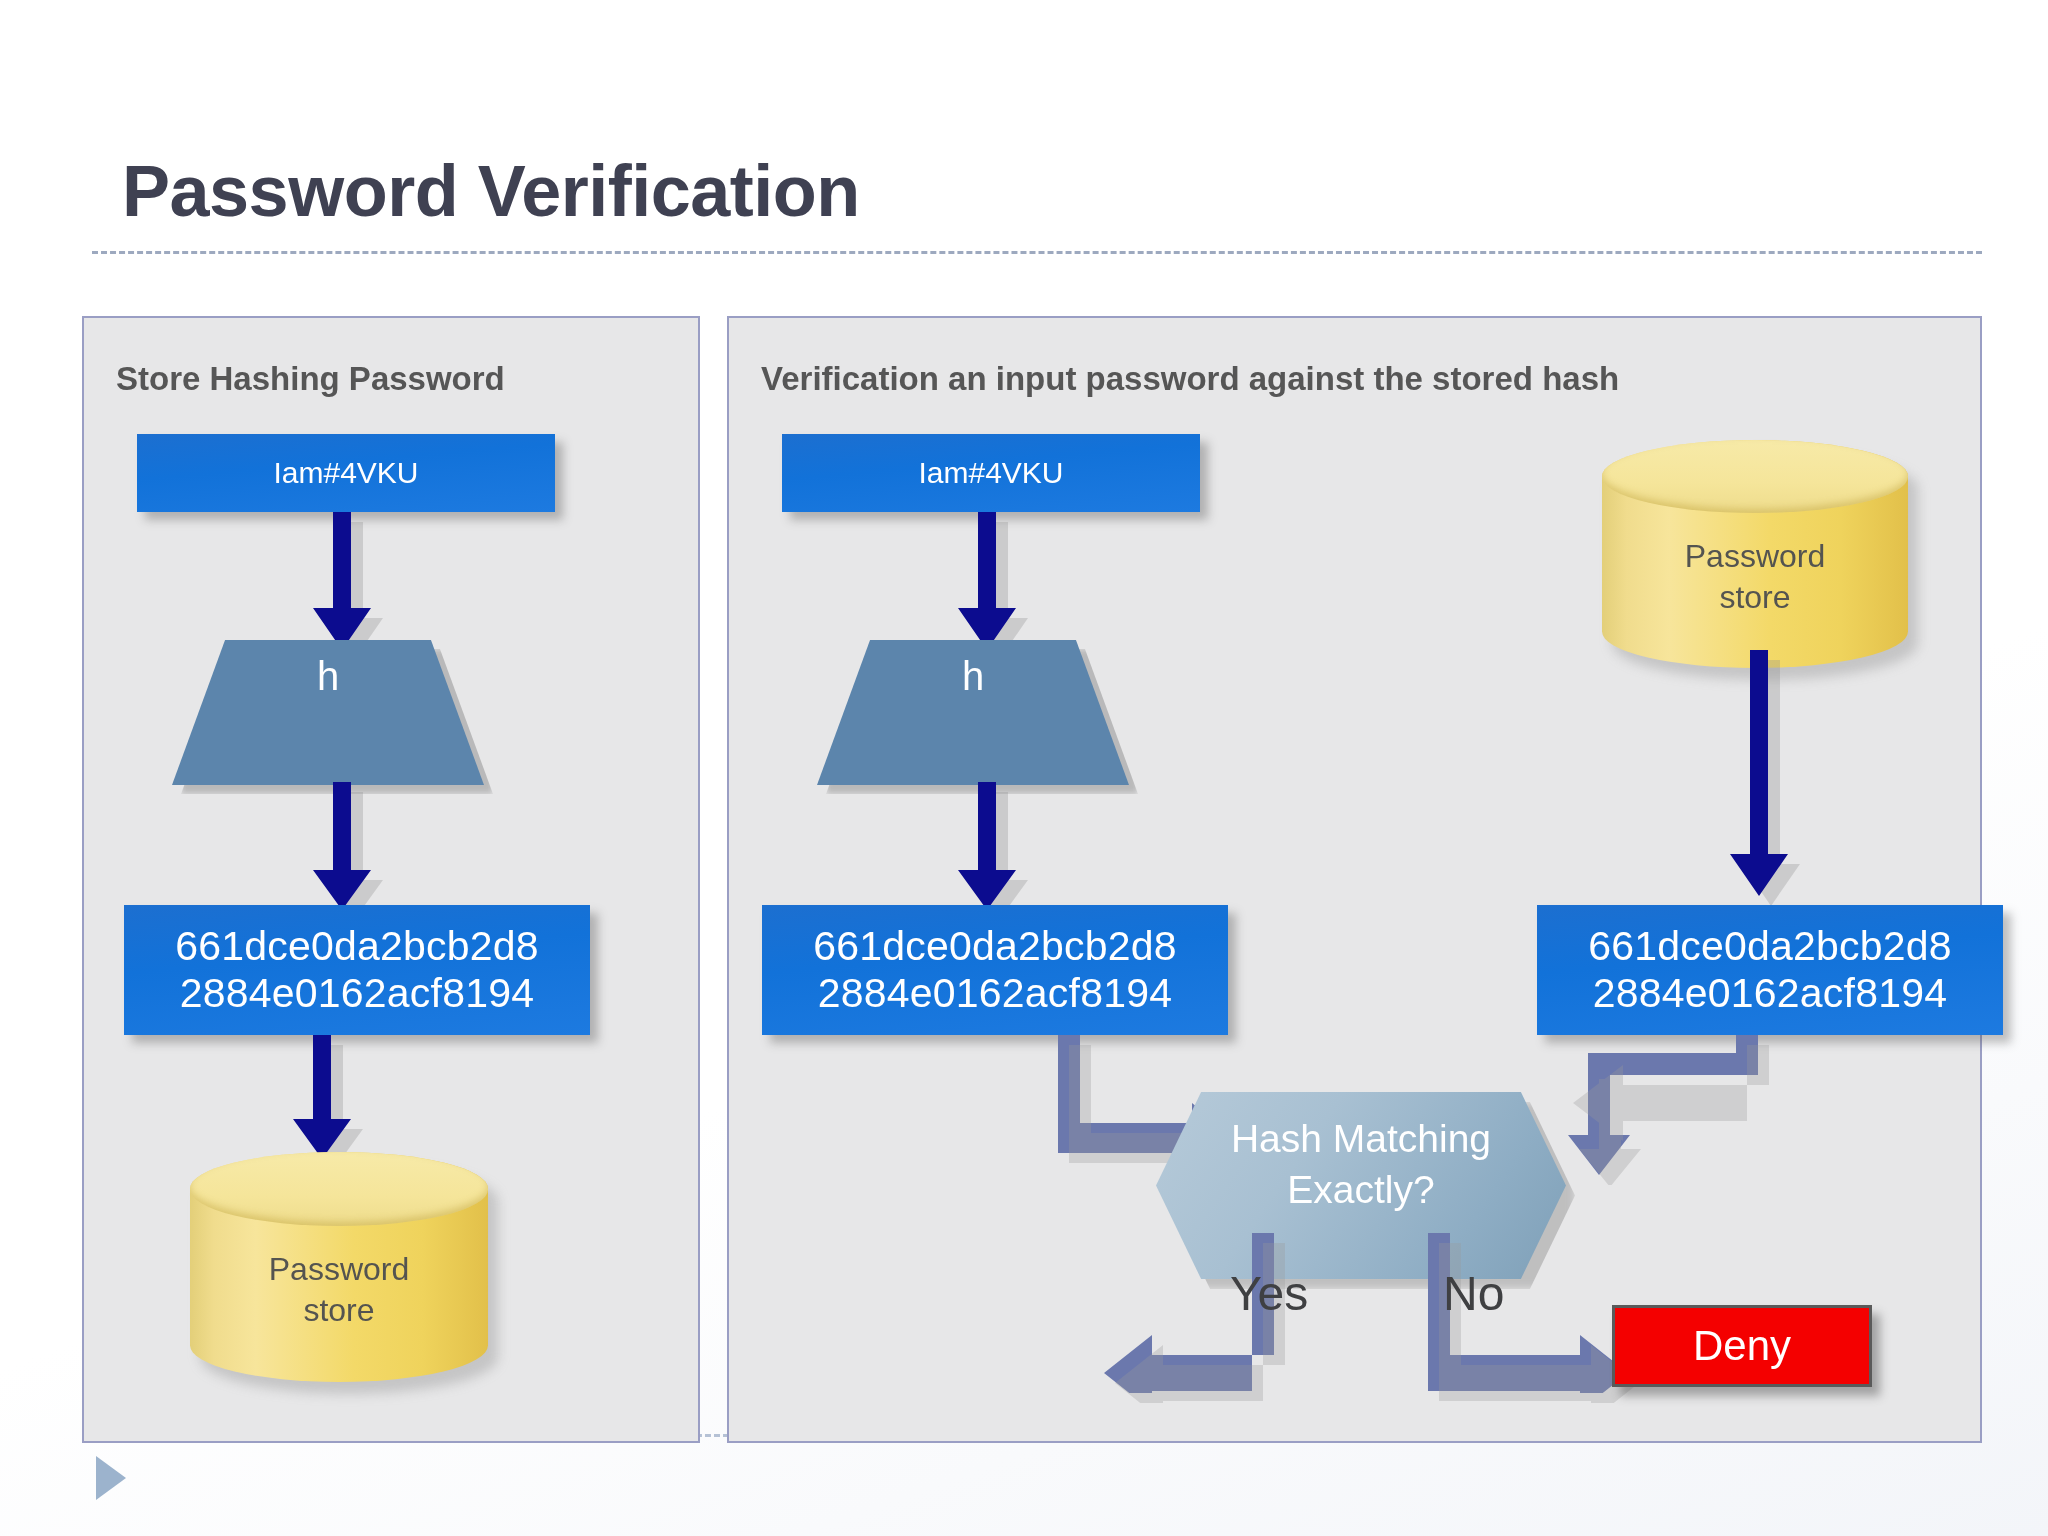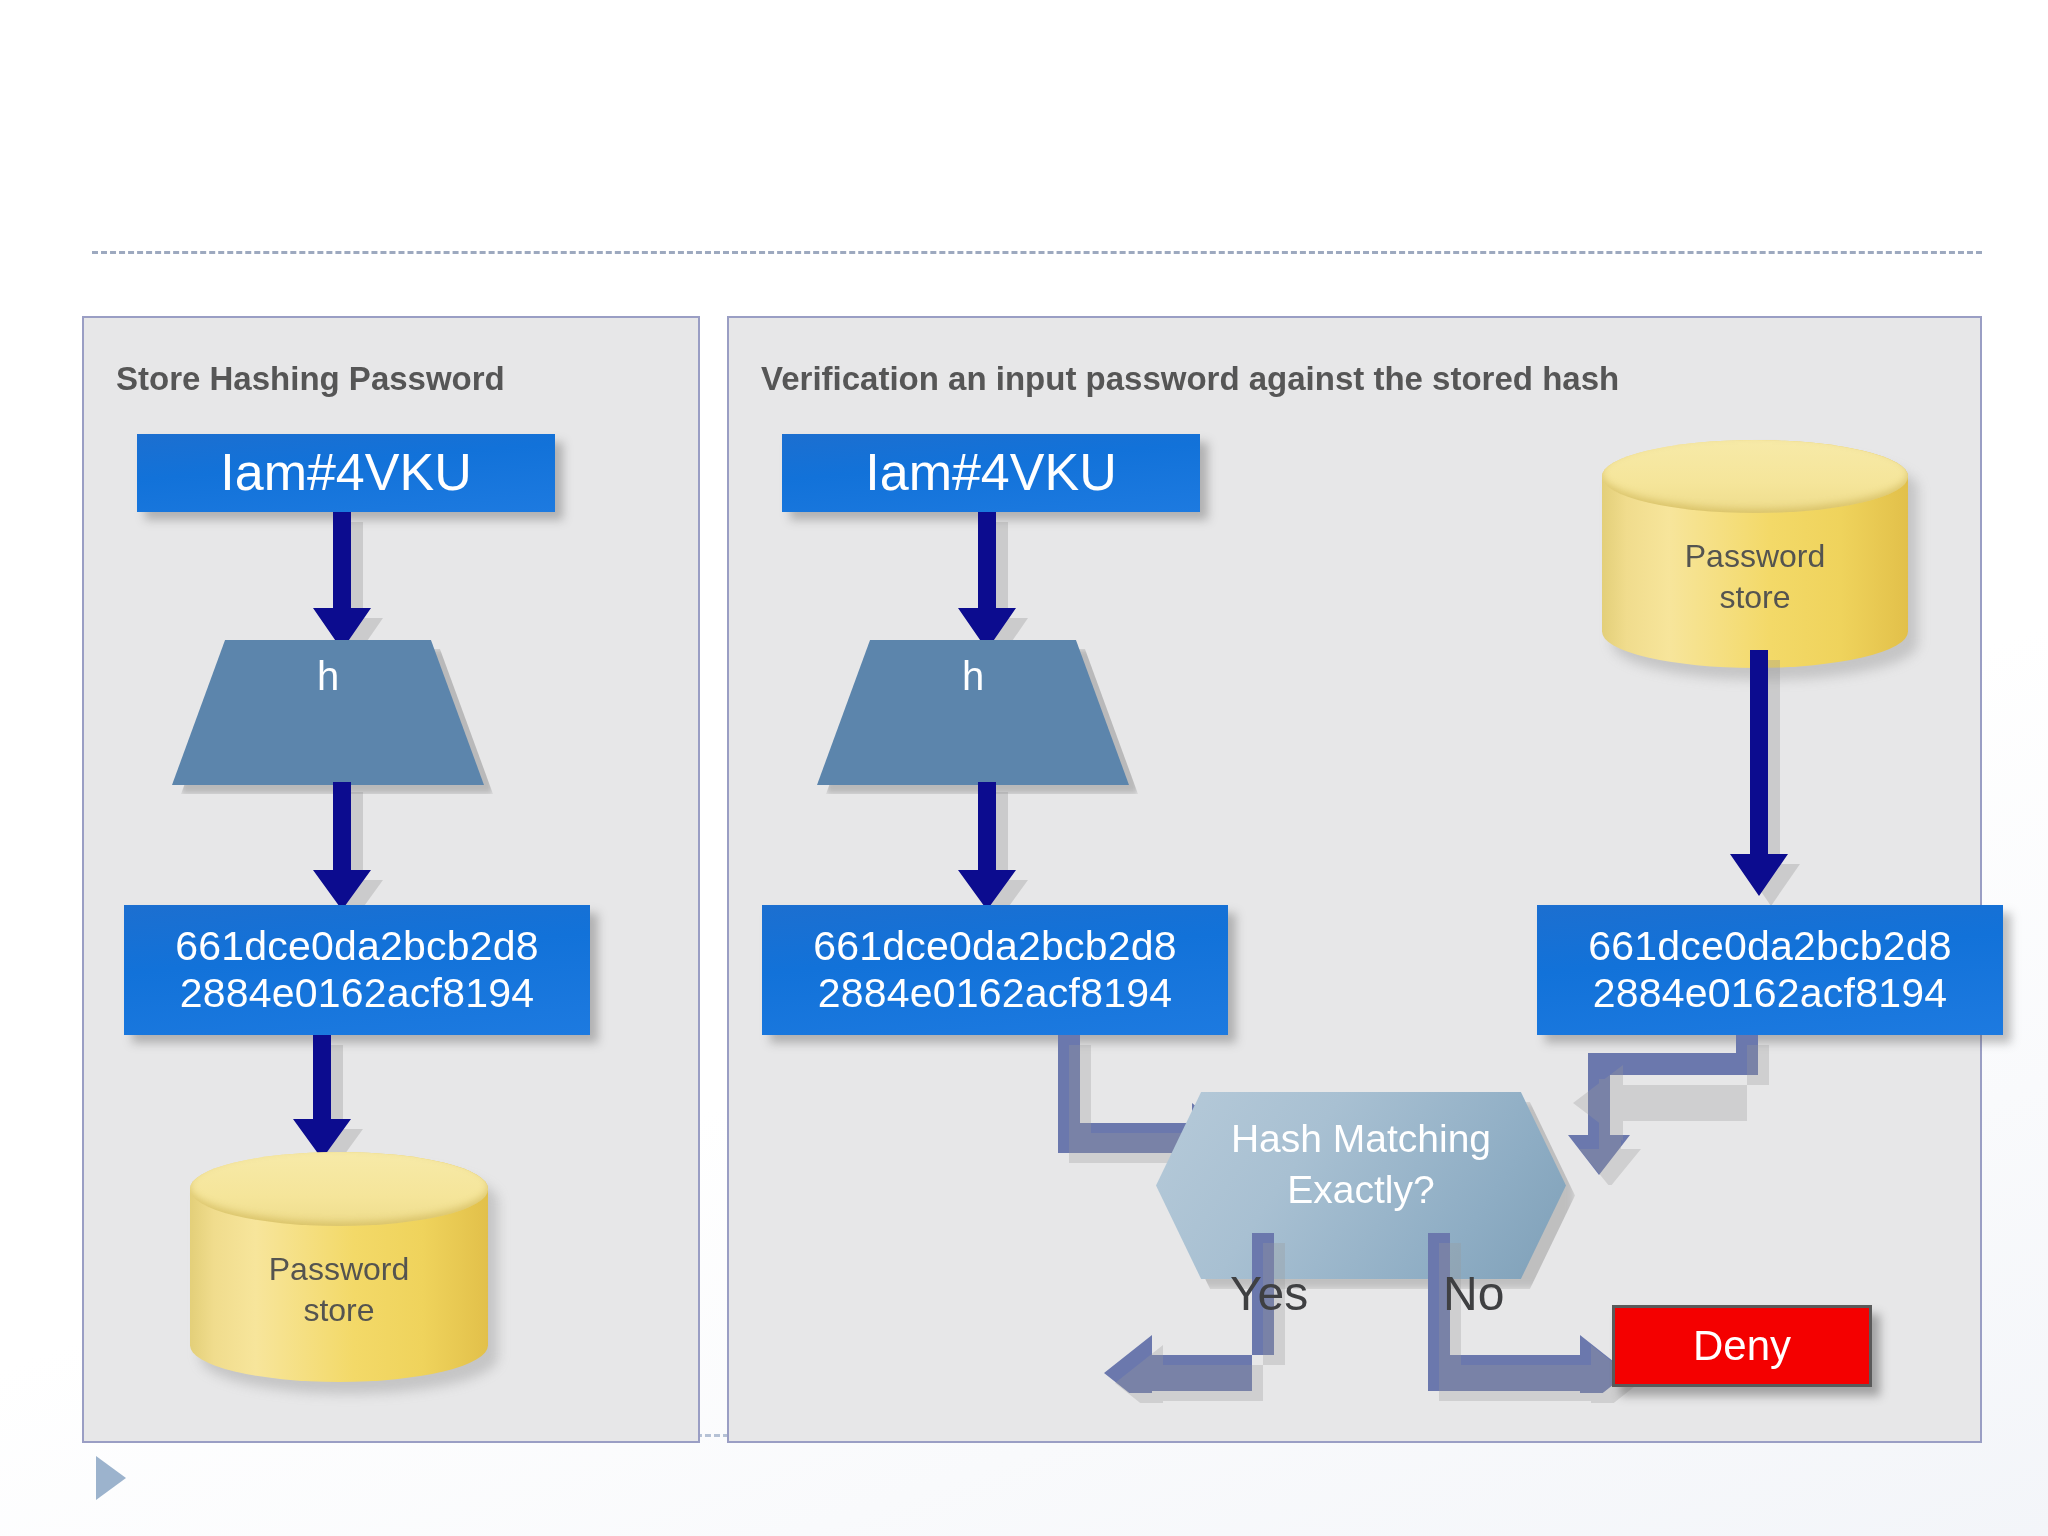--- a/index.html
+++ b/index.html
@@ -53,21 +53,21 @@
     color: #565656;
     white-space: nowrap;
   }
 
   .bluebox {
     position: absolute;
     background: linear-gradient(175deg,#1c6fd0 0%,#1272d9 40%,#1d7ae0 100%);
     color: #ffffff;
     display: flex; align-items: center; justify-content: center;
     text-align: center;
-    font-size: 52px;
+    font-size: 30px;
     line-height: 1.14;
     box-shadow: 8px 8px 9px rgba(90,90,90,.38);
     box-sizing: border-box;
   }
   .bluebox.hash { font-size: 41px; letter-spacing: .2px; }
   .bluebox .l2 { display: block; }
 
   
   .trapz {
     position: absolute;
@@ -181,20 +181,21 @@
     border-left: 30px solid #9cb3cd;
     border-top: 22px solid transparent;
     border-bottom: 22px solid transparent;
   }
 </style>
 </head>
 <body>
 
 <div id="slide">
 
+  <div id="title">Password Verification</div>
   <div class="hrule" id="rule-top"></div>
   <div class="hrule" id="rule-bottom"></div>
 
   <div class="panel" id="panel-left">
     <div class="panel-title">Store Hashing Password</div>
   </div>
 
   <div class="bluebox" style="left:137px; top:434px; width:418px; height:78px;">
     <span>Iam#4VKU</span>
   </div>

